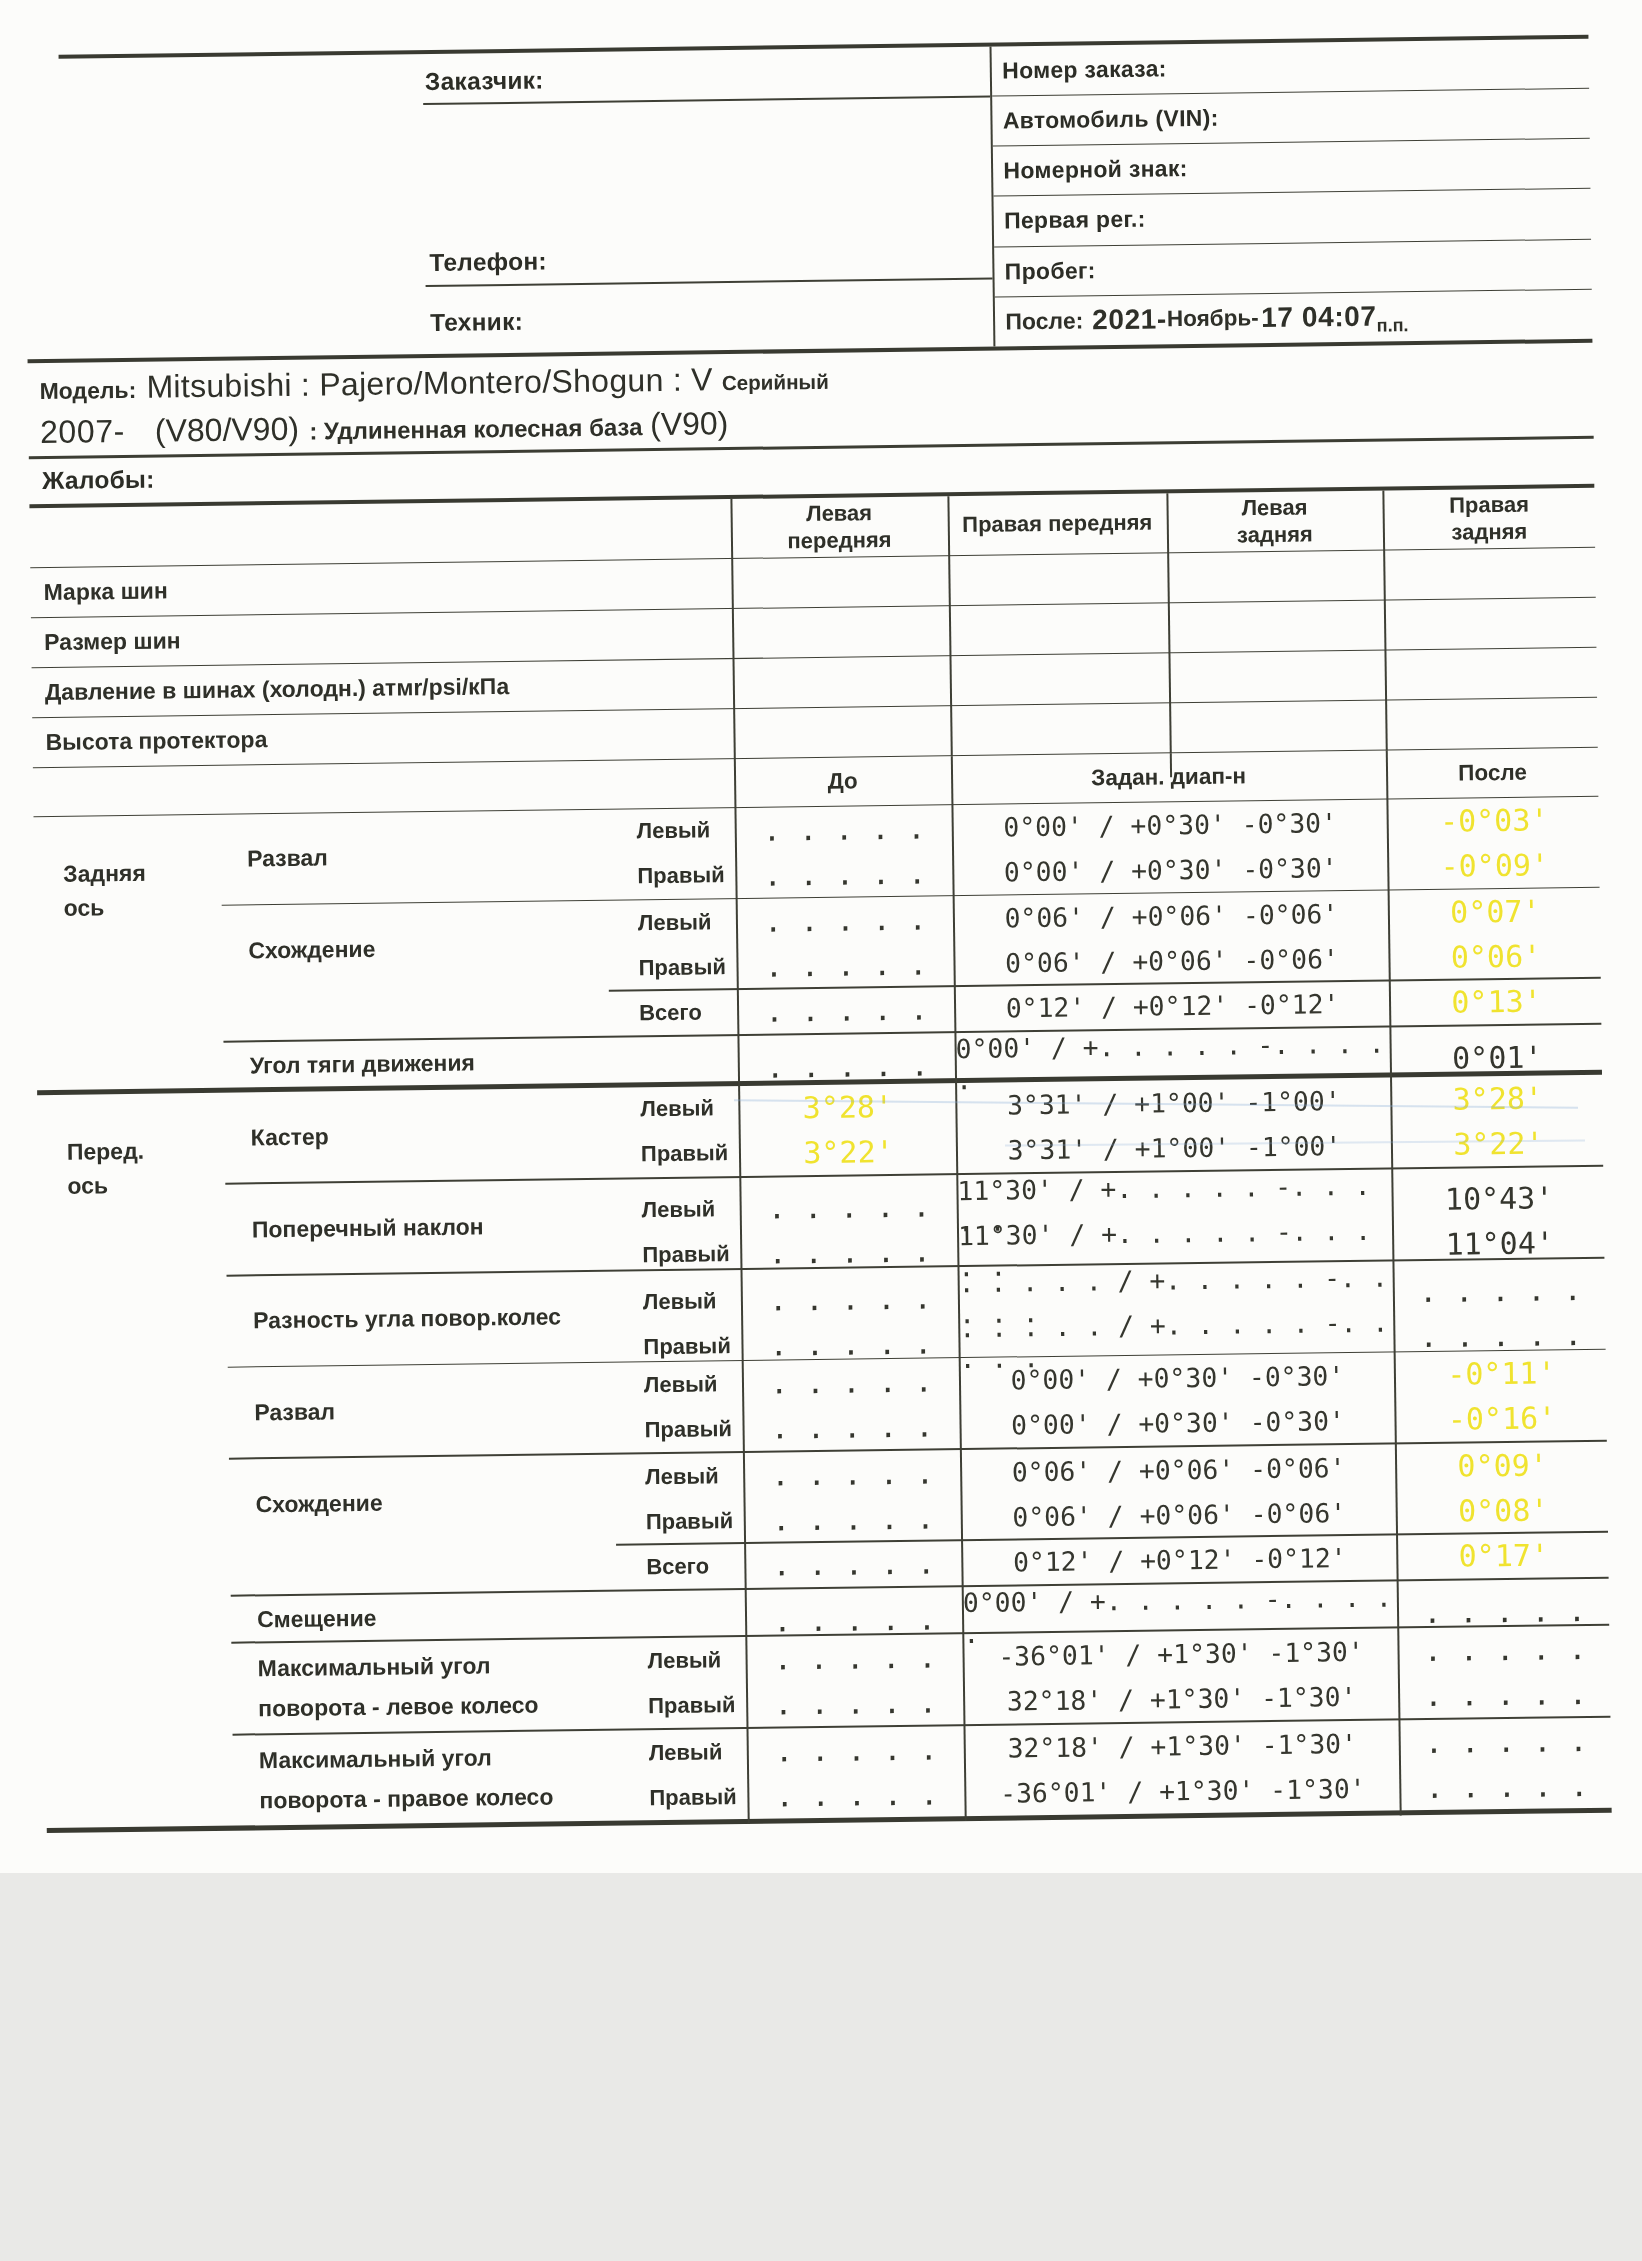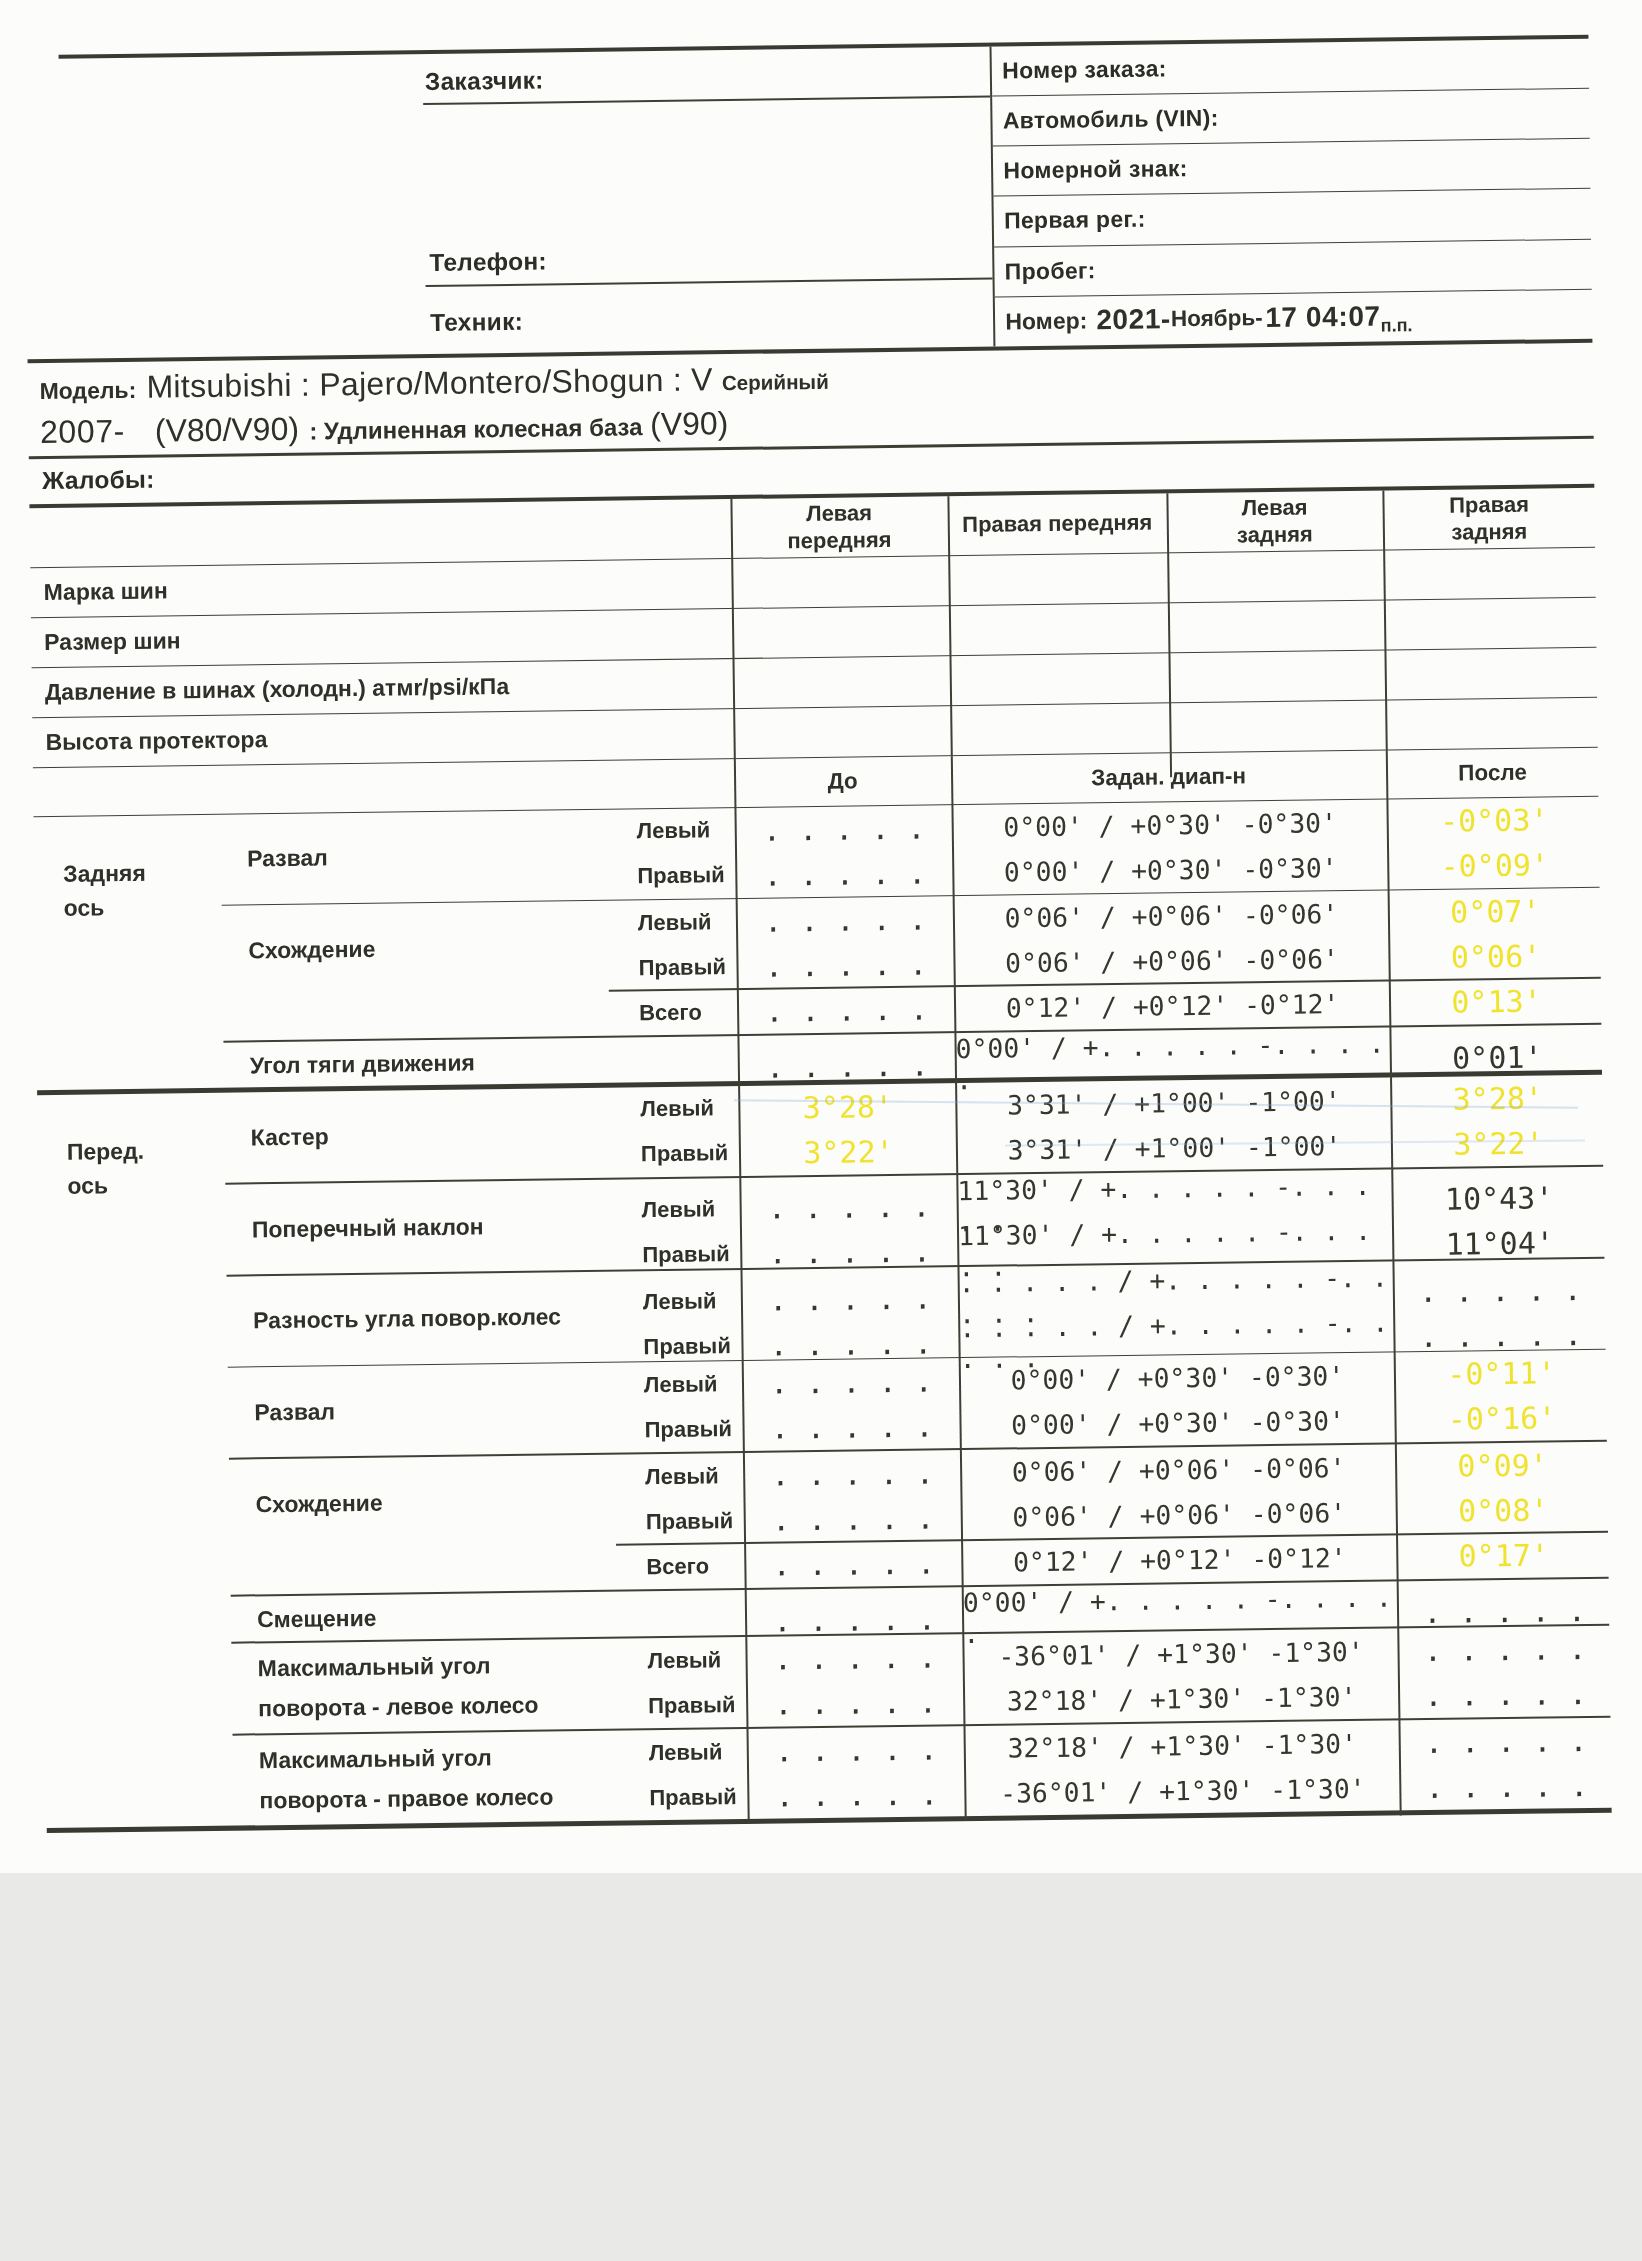--- a/index.html
+++ b/index.html
@@ -113,21 +113,21 @@
         <div class="thr-row">
           <span class="lbl">Номерной знак:</span>
         </div>
         <div class="thr-row">
           <span class="lbl">Первая рег.:</span>
         </div>
         <div class="thr-row">
           <span class="lbl">Пробег:</span>
         </div>
         <div class="thr-row">
-          <span class="d-label">Номер:</span>
+          <span class="d-label">После:</span>
           <span class="d-year">2021-</span>
           <span class="d-month">Ноябрь-</span>
           <span class="d-daytime">17 04:07</span>
           <span class="d-suffix">п.п.</span>
         </div>
       </div>
     </div>
 
     <div class="rule-thick"></div>
 

